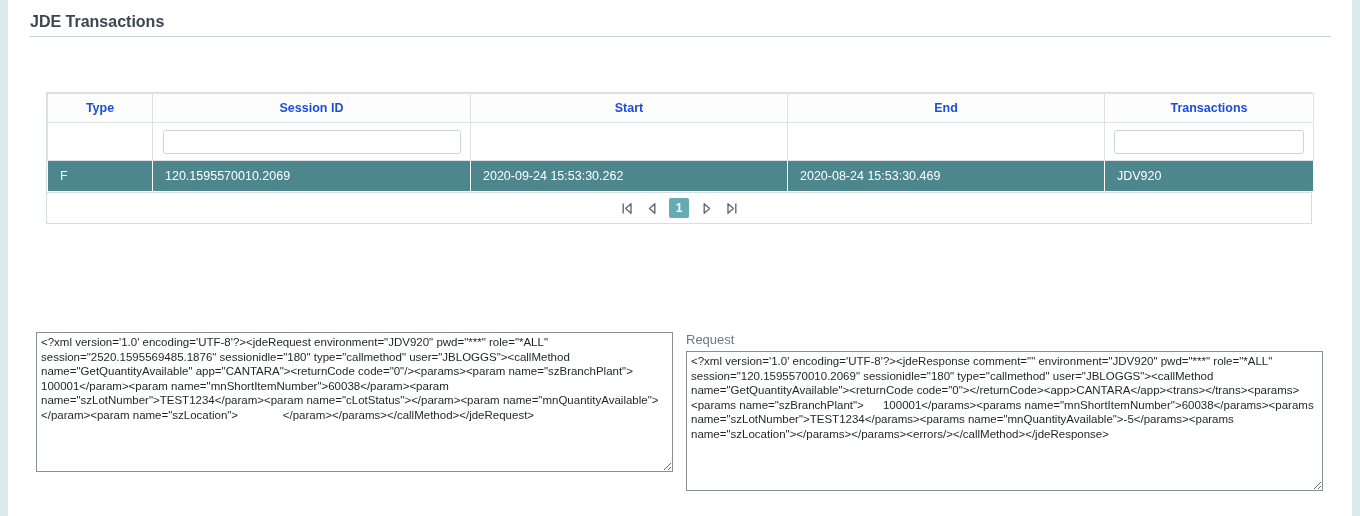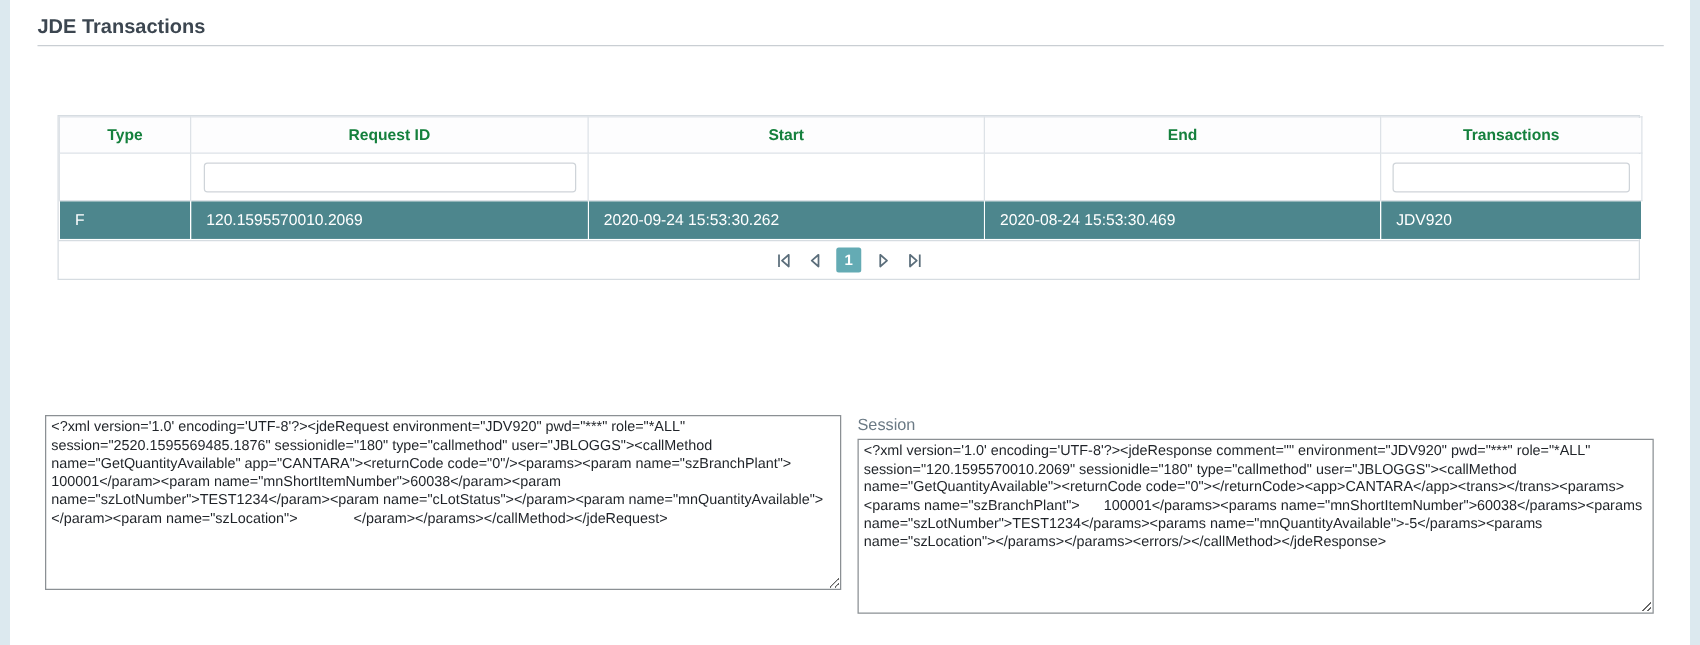--- a/index.html
+++ b/index.html
@@ -26,21 +26,21 @@
   .table-wrap {
     margin: 55px 0 0 38px; width: 1266px;
     border: 1px solid #d6dce1; background: #fff;
   }
   table.tx {
     width: 100%; border-collapse: collapse; table-layout: fixed;
   }
   table.tx th, table.tx td { border: 1px solid #dde2e7; overflow: hidden; }
   table.tx thead th {
     height: 29px; background: #fdfdfe;
-    font-size: 12.5px; font-weight: 700; color: #15803d;
+    font-size: 12.5px; font-weight: 700; color: #1d4ed8;
     text-align: center; padding: 0 10px;
   }
   tr.filter-row td { height: 38px; background: #fff; text-align: center; }
   .filter-input {
     height: 24px; border: 1px solid #cfd4d9; border-radius: 3px;
     outline: none; padding: 0 6px; font-size: 12px;
     font-family: "Liberation Sans", sans-serif;
   }
   .filter-session { width: 298px; }
   .filter-env { width: 190px; }
@@ -97,21 +97,21 @@
       <colgroup>
         <col style="width:105px">
           <col style="width:318px">
           <col style="width:317px">
           <col style="width:317px">
           <col style="width:209px">
       </colgroup>
       <thead>
         <tr>
           <th>Type</th>
-          <th>Request ID</th>
+          <th>Session ID</th>
           <th>Start</th>
           <th>End</th>
           <th>Transactions</th>
         </tr>
       </thead>
       <tbody>
         <tr class="filter-row">
           <td></td>
           <td>
             <input class="filter-input filter-session" type="text" style="">
@@ -157,18 +157,18 @@
         </svg>
       </button>
     </div>
   </div>
 
   <div class="panels">
     <div class="panel">
       <textarea class="xml-area" spellcheck="false" style="">&lt;?xml version='1.0' encoding='UTF-8'?&gt;&lt;jdeRequest environment="JDV920" pwd="***" role="*ALL" session="2520.1595569485.1876" sessionidle="180" type="callmethod" user="JBLOGGS"&gt;&lt;callMethod name="GetQuantityAvailable" app="CANTARA"&gt;&lt;returnCode code="0"/&gt;&lt;params&gt;&lt;param name="szBranchPlant"&gt;      100001&lt;/param&gt;&lt;param name="mnShortItemNumber"&gt;60038&lt;/param&gt;&lt;param name="szLotNumber"&gt;TEST1234&lt;/param&gt;&lt;param name="cLotStatus"&gt;&lt;/param&gt;&lt;param name="mnQuantityAvailable"&gt;&lt;/param&gt;&lt;param name="szLocation"&gt;              &lt;/param&gt;&lt;/params&gt;&lt;/callMethod&gt;&lt;/jdeRequest&gt;</textarea>
     </div>
     <div class="panel">
-      <div class="panel-label">Session</div>
+      <div class="panel-label">Request</div>
       <textarea class="xml-area" spellcheck="false" style="">&lt;?xml version='1.0' encoding='UTF-8'?&gt;&lt;jdeResponse comment="" environment="JDV920" pwd="***" role="*ALL" session="120.1595570010.2069" sessionidle="180" type="callmethod" user="JBLOGGS"&gt;&lt;callMethod name="GetQuantityAvailable"&gt;&lt;returnCode code="0"&gt;&lt;/returnCode&gt;&lt;app&gt;CANTARA&lt;/app&gt;&lt;trans&gt;&lt;/trans&gt;&lt;params&gt;&lt;params name="szBranchPlant"&gt;      100001&lt;/params&gt;&lt;params name="mnShortItemNumber"&gt;60038&lt;/params&gt;&lt;params name="szLotNumber"&gt;TEST1234&lt;/params&gt;&lt;params name="mnQuantityAvailable"&gt;-5&lt;/params&gt;&lt;params name="szLocation"&gt;&lt;/params&gt;&lt;/params&gt;&lt;errors/&gt;&lt;/callMethod&gt;&lt;/jdeResponse&gt;</textarea>
     </div>
   </div>
 
 </div>
 
 </body></html>

